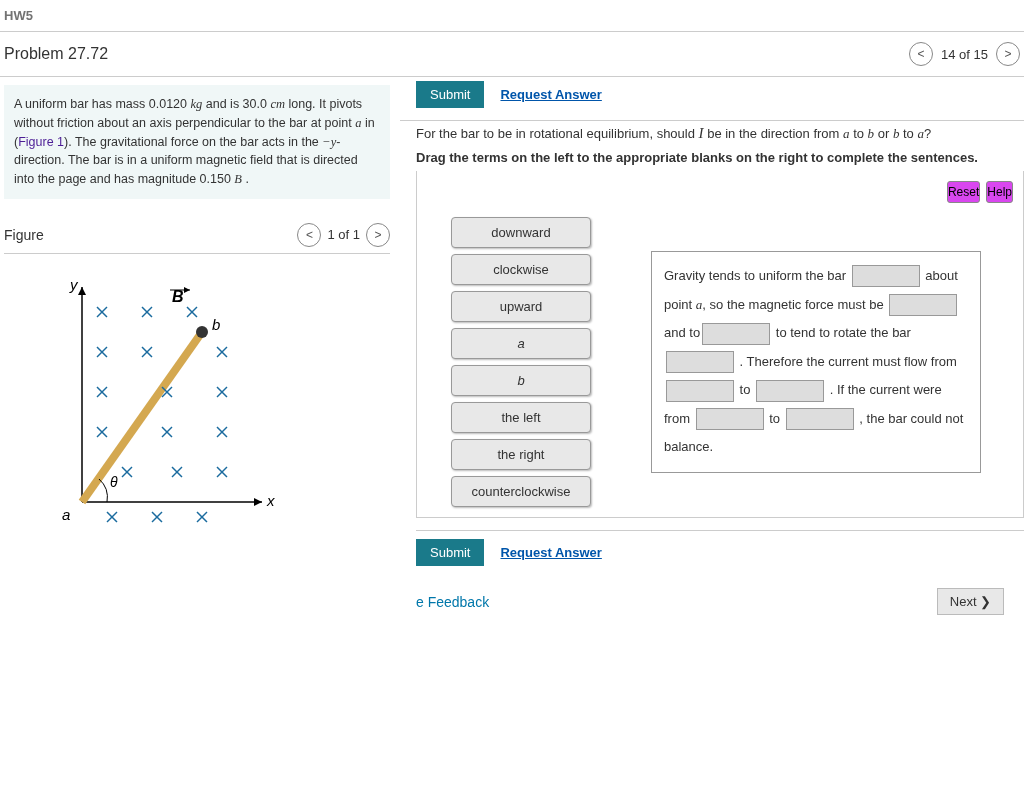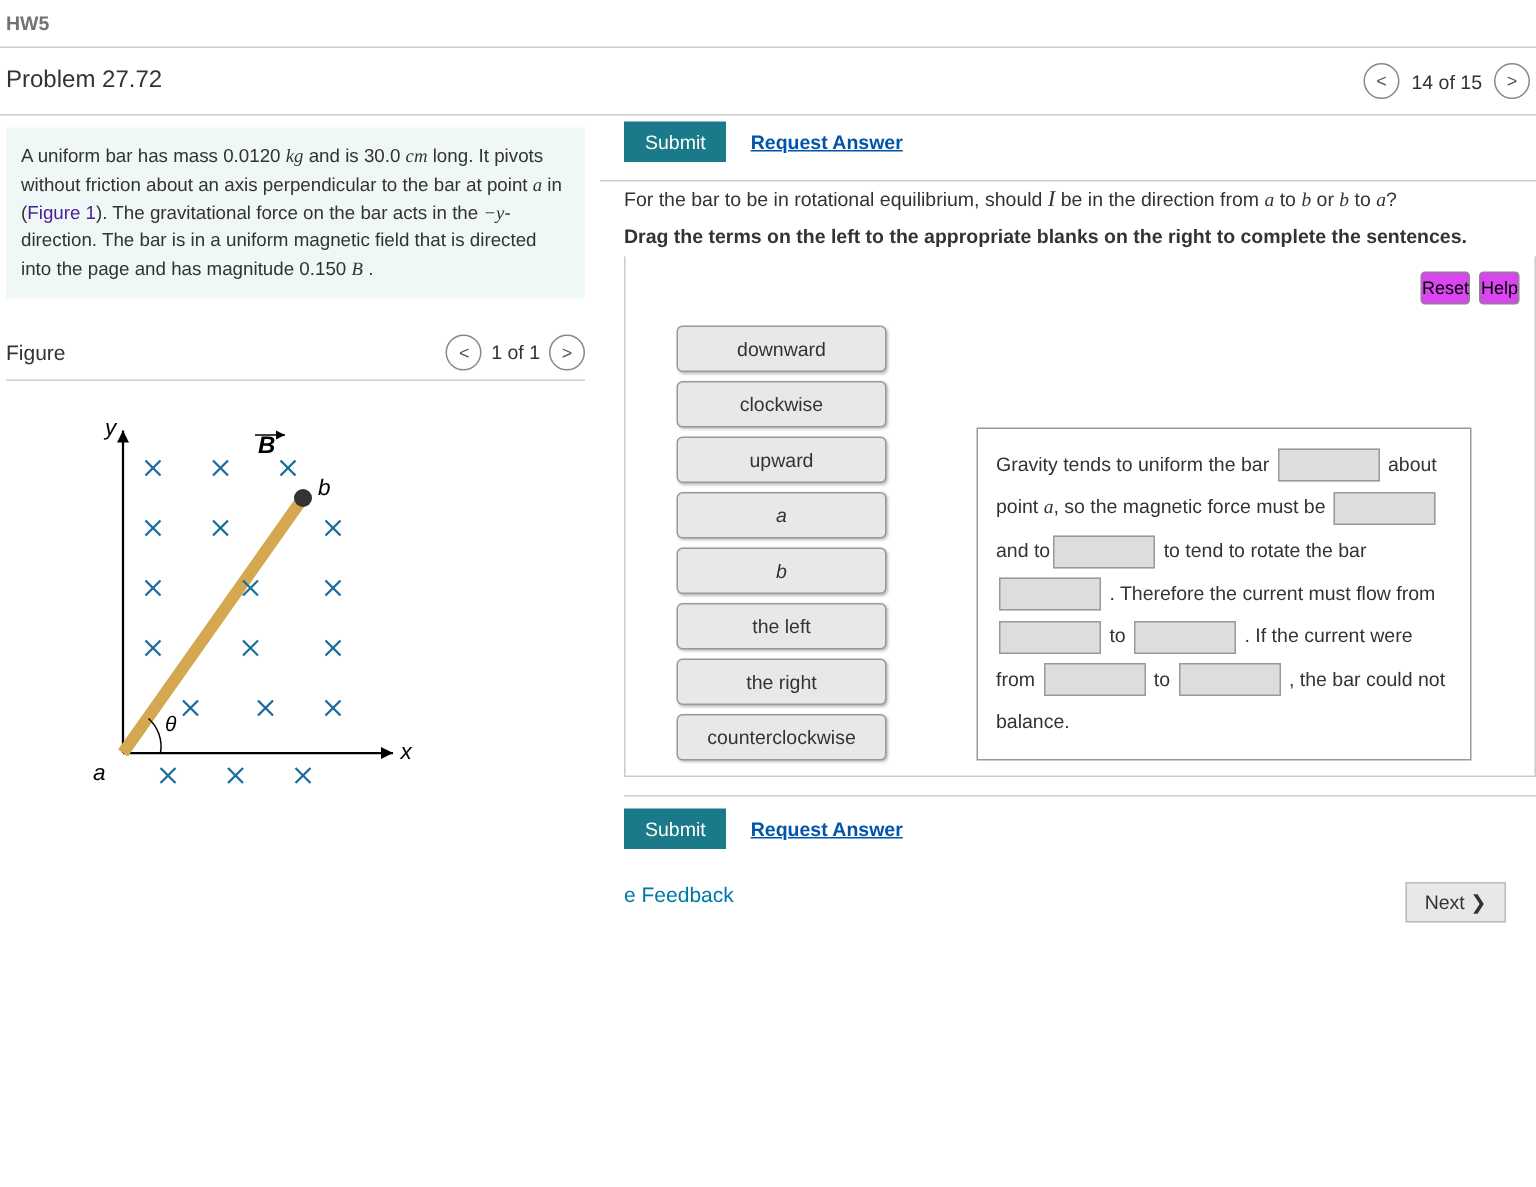--- a/index.html
+++ b/index.html
@@ -17,32 +17,32 @@
 .submit-btn { background: #1a7a8a; color: #fff; padding: 6px 14px; border: none; cursor: pointer; font-size: 13px; }
 .req-link { color: #0055aa; text-decoration: underline; font-size: 13px; cursor: pointer; font-weight: bold; }
 .problem-text { background: #f0f7f7; padding: 10px; font-size: 12.5px; line-height: 1.5; color: #333; }
 .problem-text .fig-link { color: #4c1d95; }
 .part-b-header { font-weight: bold; font-size: 14px; padding: 14px 0 10px 16px; }
 .part-b-q { font-size: 13px; padding: 4px 16px 8px 16px; }
 .drag-instruction { font-weight: bold; font-size: 13px; padding: 0 16px 6px 16px; }
 .activity-frame { border: 1px solid #ccc; border-top: none; margin-left: 16px; padding: 10px 10px 10px 4px; }
 .reset-help { display: flex; justify-content: flex-end; gap: 6px; margin-bottom: 14px; }
 .small-btn { border: 1px solid #888; background: #d946ef; padding: 3px 0; font-size: 12px; cursor: pointer; border-radius: 3px; }
-.drag-area { display: flex; gap: 60px; align-items: flex-end; padding-left: 30px; }
+.drag-area { display: flex; gap: 60px; align-items: center; padding-left: 30px; }
 .terms-col { display: flex; flex-direction: column; gap: 6px; }
 .term { width: 140px; padding: 7px 4px; text-align: center; background: #e8e8e8; border: 1px solid #999; border-radius: 4px; font-size: 13px; cursor: move; box-shadow: 1px 1px 2px #bbb; font-style: italic; }
 .term.normal { font-style: normal; }
 .sentence-box { border: 1px solid #999; padding: 10px 12px; width: 330px; font-size: 13px; line-height: 2.2; }
 .blank { display: inline-block; width: 68px; height: 22px; background: #ddd; border: 1px solid #999; vertical-align: middle; margin: 0 2px; }
 .figure-section { margin-top: 18px; }
 .figure-header { display: flex; justify-content: space-between; align-items: center; border-bottom: 1px solid #ccc; padding: 6px 0; gap: 12px; }
 .figure-title { font-size: 14px; color: #333; }
 .figure-nav { display: flex; align-items: center; gap: 6px; }
 .figure-svg-wrap { padding: 18px 0 0 48px; }
-.feedback-row { display: flex; justify-content: space-between; align-items: flex-start; padding: 10px 20px 0 16px; color: #0077aa; font-size: 14px; }
+.feedback-row { display: flex; justify-content: space-between; align-items: center; padding: 10px 20px 0 16px; color: #0077aa; font-size: 14px; }
 .next-btn { background: #e8e8e8; border: 1px solid #bbb; padding: 5px 12px; font-size: 13px; cursor: pointer; color: #333; }
 .ital { font-style: italic; font-family: 'Times New Roman', serif; }
 hr.sep { border: none; border-top: 1px solid #ccc; margin: 12px 0 4px 16px; }
 </style>
 </head>
 <body>
 
 <div class="top-link">HW5</div>
 
 <div class="problem-header">

